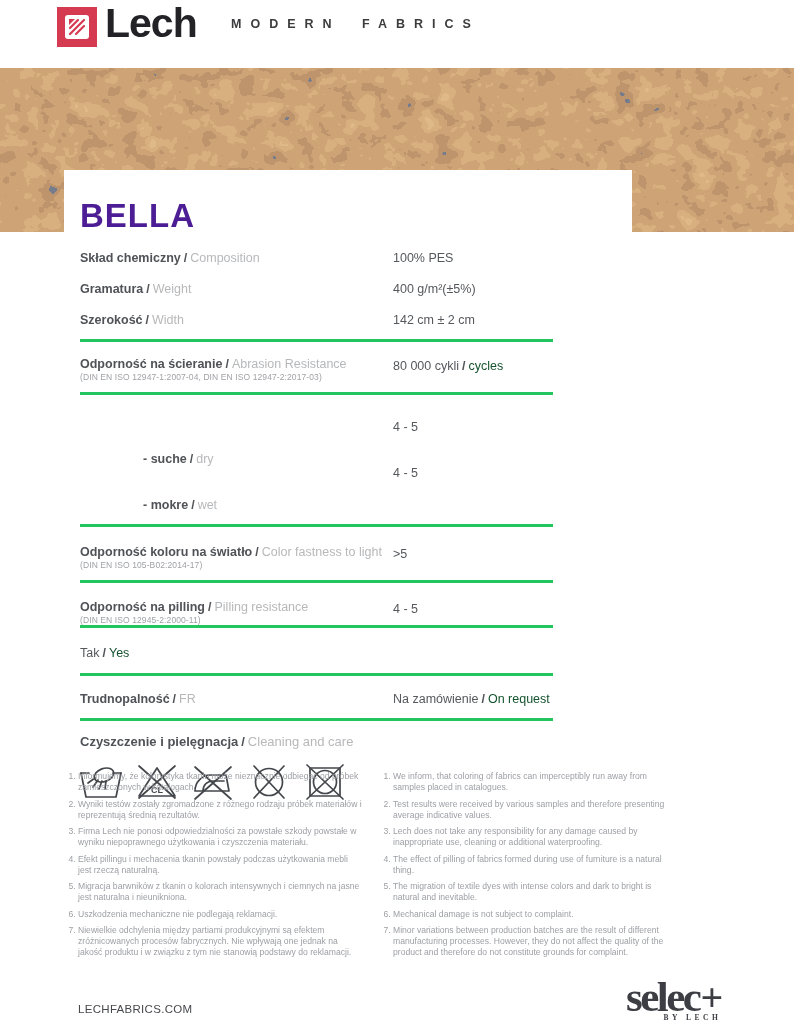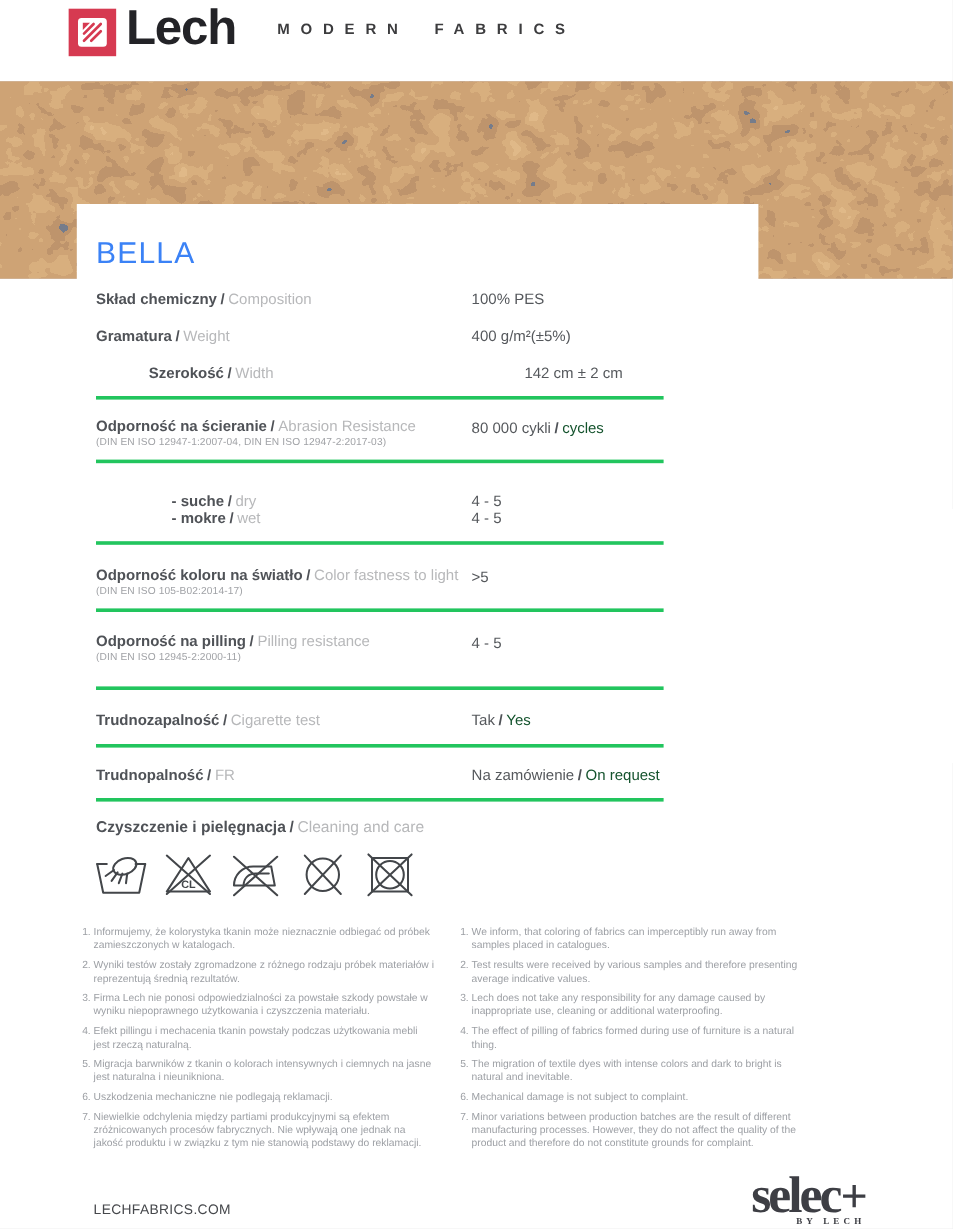--- a/index.html
+++ b/index.html
@@ -11,40 +11,40 @@
   }
   
   .logo-mark { position:absolute; left:57px; top:7px; width:40px; height:40px; }
   .brand { position:absolute; left:105px; top:0px; font-size:41px; font-weight:800; letter-spacing:-1px; color:#232327; }
   .tagline { position:absolute; left:231px; top:17px; font-size:12.5px; font-weight:600; letter-spacing:9px; word-spacing:9px; color:#3c3c3e; }
   
   .texture { position:absolute; left:0; top:68px; width:794px; height:164px; background:#8c5a30; }
   .texture svg { display:block; }
   
   .card { position:absolute; left:64px; top:170px; width:568px; background:#ffffff; padding-bottom:4px; }
-  .product-title { margin:27px 0 0 16px; font-size:25px; font-weight:400; letter-spacing:1px; color:#3b82f6; }
+  .product-title { margin:27px 0 0 16px; font-size:33px; font-weight:700; letter-spacing:1px; color:#4c1d95; }
   .spec-table { margin:16px 0 0 16px; width:473px; font-size:12.5px; }
   .spec-group { border-bottom:3px solid #22c55e; }
   .srow { display:flex; align-items:flex-start; line-height:14px; }
   .srow-label { flex:0 0 313px; }
   .srow-value { flex:1 1 auto; color:#55585c; }
   .lbl-pl { color:#4f5257; font-weight:600; }
   .sep { color:#4f5257; font-weight:600; margin:0 3px; }
   .lbl-en { color:#b7b8ba; }
   .val-en { color:#14532d; }
   .norm { display:block; font-size:8.5px; line-height:9px; color:#a0a2a6; margin-top:2px; letter-spacing:0.1px; }
   .g1 { padding-bottom:12px; }
   .g1 .srow { margin-bottom:17px; }
-  .g1 .srow:last-child { margin-bottom:0;margin-left:44px; }
+  .g1 .srow:last-child { margin-bottom:0; }
   .g2 { padding-top:15px; padding-bottom:10px; }
   .g3 { padding-top:15px; padding-bottom:12px; }
   .g3 .subrows { margin-top:10px; }
-  .g3 .subrow .srow-label { padding-left:63px; }
+  .g3 .subrow .srow-label { padding-left:63px;margin-top:32px; }
   .g4 { padding-top:18px; padding-bottom:10px; }
-  .g5 { padding-top:17px; padding-bottom:20px; }
+  .g5 { padding-top:17px; padding-bottom:0; }
   .g6 { padding-top:18px; padding-bottom:13px; }
   .g7 { padding-top:16px; padding-bottom:12px; }
   .vtop { padding-top:2px; }
   
   .care-heading { margin:14px 0 0 16px; font-size:13px; line-height:14px; }
   .care-icons { display:flex; gap:10px; margin:11px 0 0 14px;text-align:center; }
   .care-icons svg { display:block; }
   
   .badge {
     position:absolute; left:638px; top:250px; width:122px; height:122px;
@@ -172,23 +172,20 @@
           <div class="srow-label">
             <span class="lbl-pl">Odporność na pilling</span><span class="sep">/</span><span class="lbl-en">Pilling resistance</span>
             <span class="norm">(DIN EN ISO 12945-2:2000-11)</span>
           </div>
           <div class="srow-value vtop">4 - 5</div>
         </div>
       </div>
 
       <div class="spec-group g6">
         <div class="srow">
-          <div class="srow-label">
-            <span class="lbl-pl">Trudnozapalność</span><span class="sep">/</span><span class="lbl-en">Cigarette test</span>
-          </div>
           <div class="srow-value">
             <span>Tak</span><span class="sep">/</span><span class="val-en">Yes</span>
           </div>
         </div>
       </div>
 
       <div class="spec-group g7">
         <div class="srow">
           <div class="srow-label">
             <span class="lbl-pl">Trudnopalność</span><span class="sep">/</span><span class="lbl-en">FR</span>

